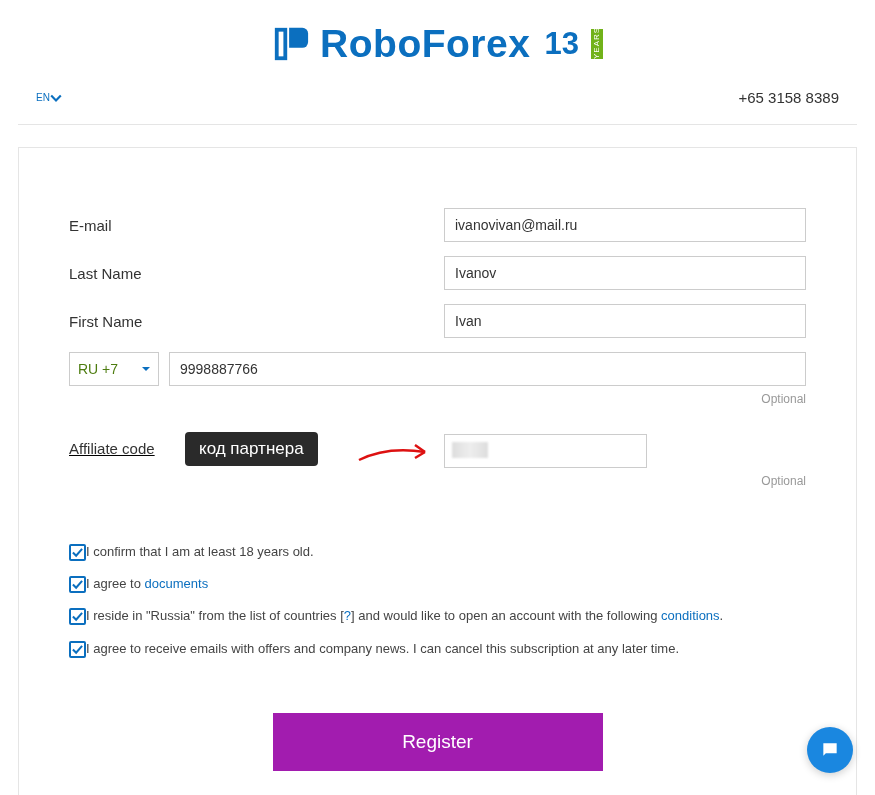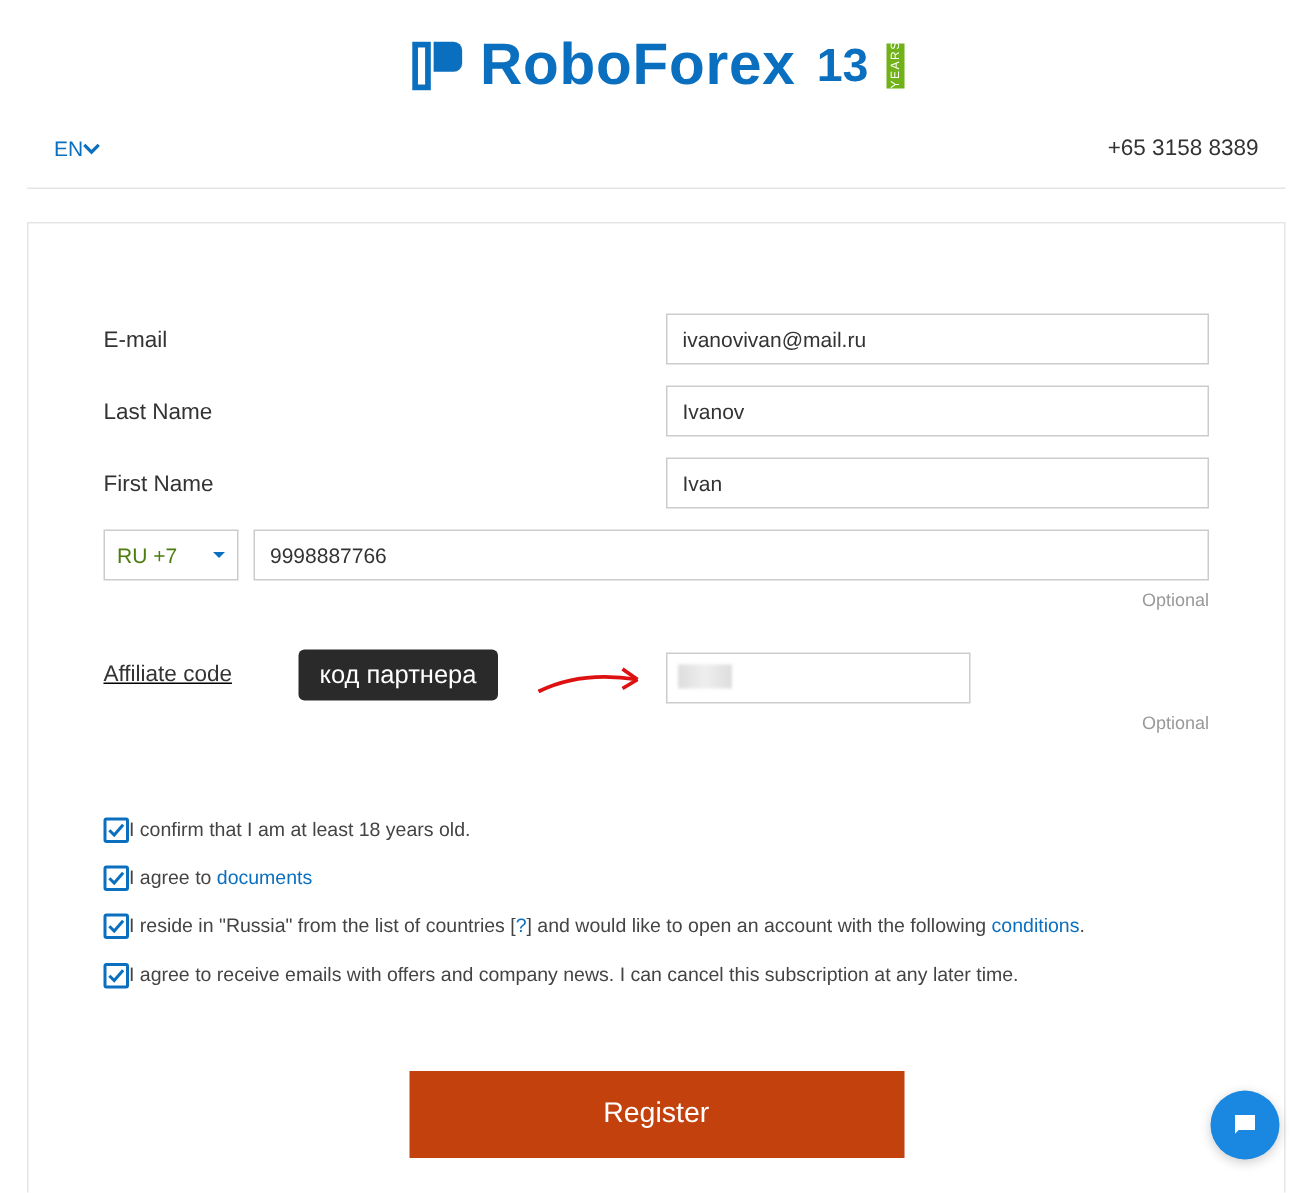--- a/index.html
+++ b/index.html
@@ -6,50 +6,50 @@
   body { font-family: -apple-system, BlinkMacSystemFont, "Segoe UI", Arial, sans-serif; background: #fff; width: 875px; height: 795px; overflow: hidden; position: relative; }
   
   .header { text-align: center; padding: 22px 0 10px; }
   .logo { display: inline-flex; align-items: center; gap: 10px; }
   .logo-icon { width: 38px; height: 38px; }
   .logo-text { font-size: 39px; font-weight: 700; color: #0b6fbf; letter-spacing: 0.5px; }
   .logo-12 { font-size: 31px; font-weight: 700; color: #0b6fbf; margin-left: 4px; }
   .logo-years { display:inline-block; background:#71b219; color:#fff; font-size:8px; width:12px; height:30px; writing-mode:vertical-rl; text-align:center; line-height:12px; letter-spacing:1px; margin-left:2px; transform: rotate(180deg);}
   
   .topbar { display:flex; justify-content: space-between; align-items:center; padding: 12px 18px 18px; border-bottom: 1px solid #e5e5e5; margin: 0 18px; }
-  .lang { color:#0b6fbf; font-size:14px; display:flex; align-items:center; gap:0; cursor:pointer;justify-content:flex-end; }
+  .lang { color:#0b6fbf; font-size:10px; display:flex; align-items:center; gap:0; cursor:pointer;justify-content:flex-end; }
   .lang svg { width:12px; height:12px; }
   .phone { color:#333; font-size:15px; }
   
   .form-card { border:1px solid #e5e5e5; margin: 22px 18px 0; padding: 60px 50px 40px; position:relative; }
   
   .row { display:flex; align-items:center; margin-bottom: 14px; }
   .label { width: 375px; color:#333; font-size:15px; }
   .input { flex:1; border:1px solid #ccc; height:34px; padding:0 10px; font-size:14px; color:#333; }
   
   .phone-row .phone-code { width:90px; height:34px; border:1px solid #ccc; padding:0 8px; font-size:14px; color:#4d7c0f; display:flex; align-items:center; justify-content:space-between; margin-right:10px; cursor:pointer; }
   .phone-code svg { width:8px; height:8px; }
   .phone-input { flex:1; }
   
   .optional { text-align:right; font-size:12px; color:#999; margin-top:4px; }
   .field-wrap { flex:1; }
   
   .affiliate-row { margin-top: 28px; align-items:flex-start; }
   .affiliate-row .label { padding-top:6px; position:relative; }
-  .tooltip-badge { position:absolute; left:130px; top:-2px; background:#2a2a2a; color:#fff; padding:7px 14px; border-radius:4px; font-size:17px; white-space:nowrap; }
+  .tooltip-badge { position:absolute; left:116px; top:-2px; background:#2a2a2a; color:#fff; padding:7px 14px; border-radius:4px; font-size:17px; white-space:nowrap; }
   .arrow { position:absolute; left:288px; top:8px; }
   
   .checks { margin-top: 55px; }
   .check-row { display:flex; align-items:flex-start; gap:0; margin-bottom:14px; font-size:13px; color:#444; line-height:1.4; }
   .checkbox { width:17px; height:17px; border:2px solid #0b6fbf; border-radius:2px; display:flex; align-items:center; justify-content:center; flex-shrink:0; cursor:pointer; margin-top:1px;}
   .checkbox svg { width:11px; height:11px; }
   .check-row a { color:#0b6fbf; text-decoration:none; }
   .check-row .q { color:#0b6fbf; }
   
-  .register-btn { display:block; margin: 55px auto 0; width:330px; height:58px; background:#c2410c; color:#fff; border:none; font-size:19px; cursor:pointer; }
+  .register-btn { display:block; margin: 55px auto 0; width:330px; height:58px; background:#a21caf; color:#fff; border:none; font-size:19px; cursor:pointer; }
   
   .chat-fab { position:absolute; right:22px; bottom:22px; width:46px; height:46px; border-radius:50%; background:#1a87e0; display:flex; align-items:center; justify-content:center; cursor:pointer; box-shadow:0 2px 8px rgba(0,0,0,0.2); }
   .chat-fab svg { width:20px; height:20px; fill:#fff; }
   
   .blur-box { position:absolute; left:8px; top:8px; width:36px; height:16px; background:linear-gradient(90deg,#ddd,#eee,#ddd); filter:blur(1px); }
 </style>
 </head>
 <body>
 
 <div class="header">

